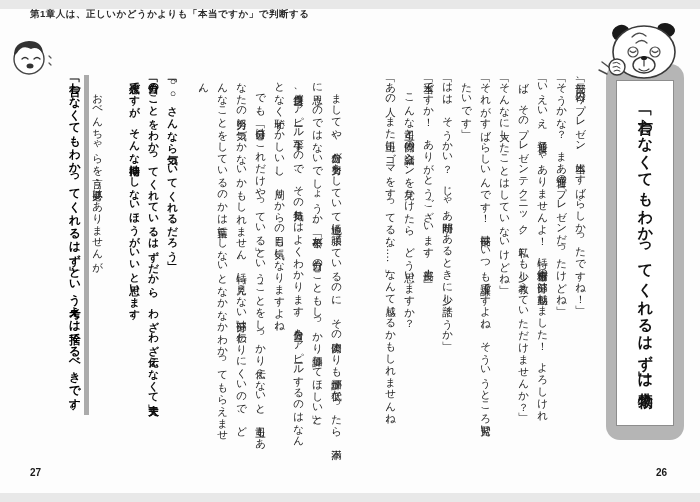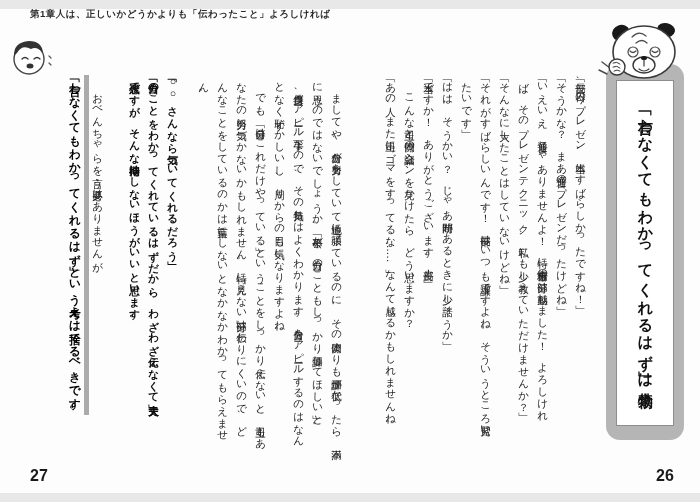--- a/index.html
+++ b/index.html
@@ -35,21 +35,21 @@
   
   .vtext p.hl{
     font-family:"Liberation Sans",sans-serif;font-weight:bold;
     font-size:11.5px;color:#000;margin-right:4px;
   }
   .vtext p.hl .bar{
     border-right:5px solid #ababab;padding-right:3px;
   }
 
   
-  .pagenum{position:absolute;font-size:16px;font-weight:bold;color:#1a1a1a;}
+  .pagenum{position:absolute;font-size:10px;font-weight:bold;color:#1a1a1a;}
   .pagenum-left{left:30px;top:467px;}
   .pagenum-right{left:656px;top:467px;}
 
   
   .callout{
     position:absolute;left:606px;top:64px;width:78px;height:376px;
     background:#b5b5b5;border-radius:14px;z-index:1;
   }
   .callout-inner{
     position:absolute;left:10px;top:16px;width:56px;height:344px;
@@ -66,21 +66,21 @@
   .mascot-dog{left:594px;top:22px;width:100px;height:60px;}
   .mascot-girl{left:8px;top:36px;width:46px;height:42px;}
 </style>
 </head>
 <body>
 
 <div class="band band-top"></div>
 <div class="band band-bottom"></div>
 
 <div class="chapter-header">
-  <span class="chap">第1章</span><span>人は、正しいかどうかよりも「伝わったこと」よろしければ</span>
+  <span class="chap">第1章</span><span>人は、正しいかどうかよりも「本当ですか」で判断する</span>
 </div>
 
 <div class="vtext right-text">
   <p>「部長、今日のプレゼン、本当にすばらしかったですね！」</p>
   <p>「そうかな？　まあ普通のプレゼンだったけどね」</p>
   <p>「いえいえ、普通じゃありませんよ！　特に市場分析の部分は感動しました！　よろしければ、そのプレゼンテクニック、私にも少し教えていただけませんか？」</p>
   <p>「そんなに大したことはしていないけどね」</p>
   <p>「それがすばらしいんです！　部長はいつも謙虚ですよね。そういうところ見習いたいです」</p>
   <p>「はは、そうかい？　じゃあ時間があるときに少し話そうか」</p>
   <p>「本当ですか！　ありがとうございます、部長！」</p>

